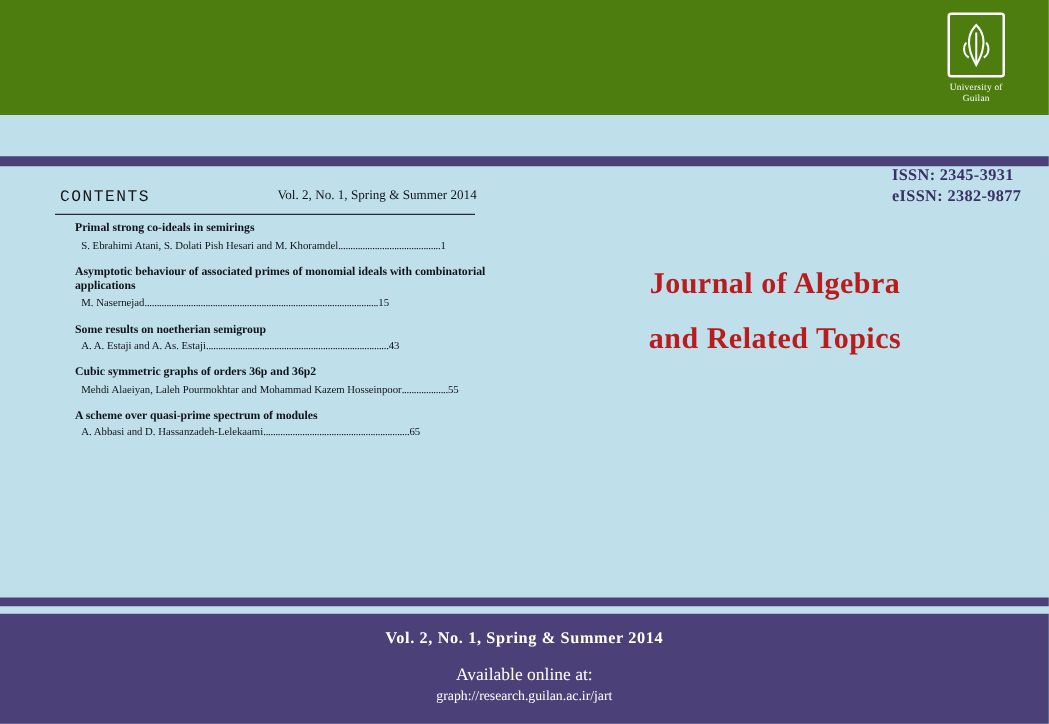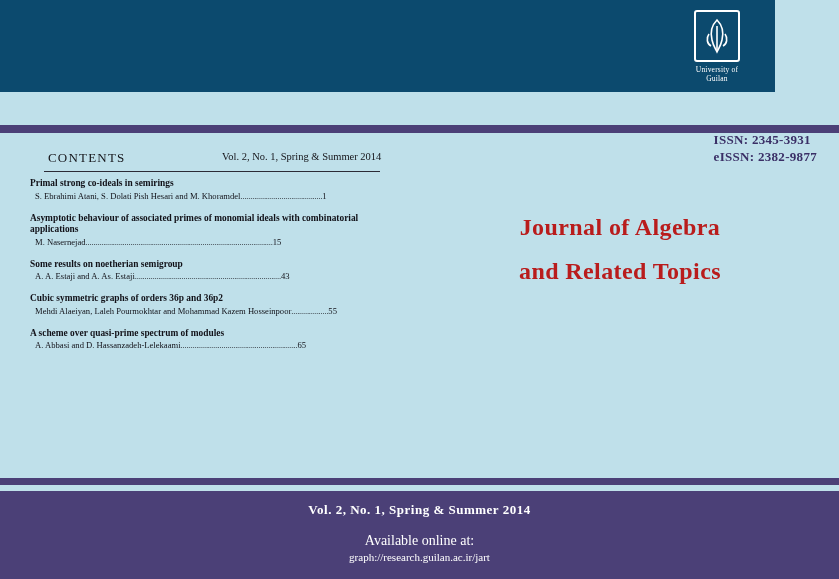--- a/index.html
+++ b/index.html
@@ -17,23 +17,23 @@
     position: relative;
     width: 839px;
     height: 579px;
     background: #bfe0ea;
   }
   
   .top-band {
     position: absolute;
     left: 0;
     top: 0;
-    width: 775px;
+    width: 839px;
     height: 92px;
-    background: #0c4a6e;
+    background: #4d7c0f;
   }
   .logo-box {
     position: absolute;
     right: 22px;
     top: 10px;
     width: 72px;
     text-align: center;
     color: #ffffff;
   }
   .logo-mark {
@@ -73,21 +73,21 @@
     font-weight: bold;
     font-size: 13px;
     line-height: 17px;
     letter-spacing: 0.3px;
   }
   
   .contents-title {
     position: absolute;
     left: 48px;
     top: 150px;
-    font-family: Liberation Serif, serif;
+    font-family: Liberation Mono, monospace;
     font-size: 13px;
     letter-spacing: 1.2px;
     color: #15151a;
     text-align: right;
   }
   .issue-line {
     position: absolute;
     left: 222px;
     top: 151px;
     font-family: "Liberation Serif", serif;
@@ -98,21 +98,21 @@
     position: absolute;
     left: 44px;
     top: 171px;
     width: 336px;
     height: 1px;
     background: #2b2b36;
   }
   
   .toc {
     position: absolute;
-    left: 30px;
+    left: 60px;
     top: 178px;
     width: 332px;
   }
   .toc-entry {
     margin-bottom: 11px;
   }
   .toc-entry .t-title {
     font-family: "Liberation Serif", serif;
     font-weight: bold;
     font-size: 9.4px;

